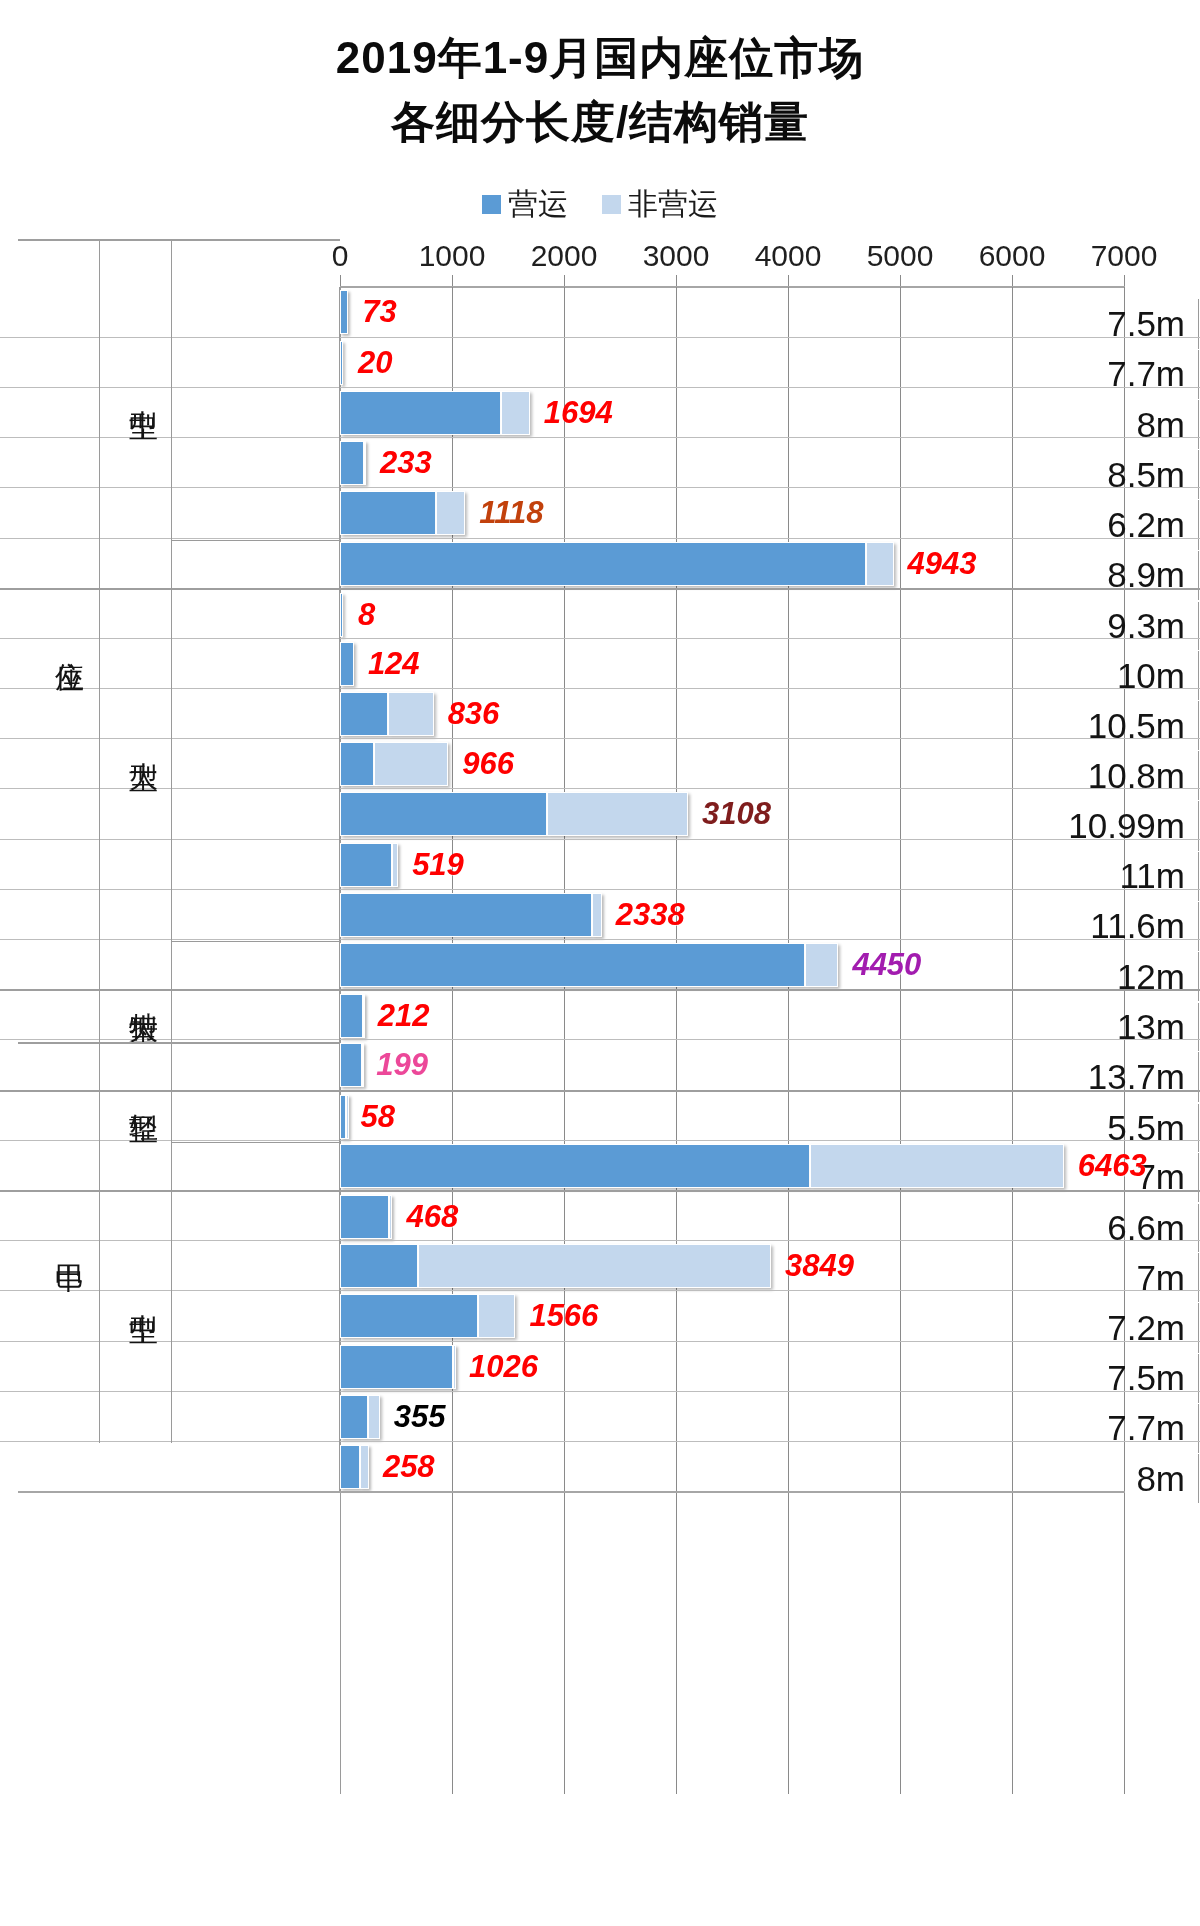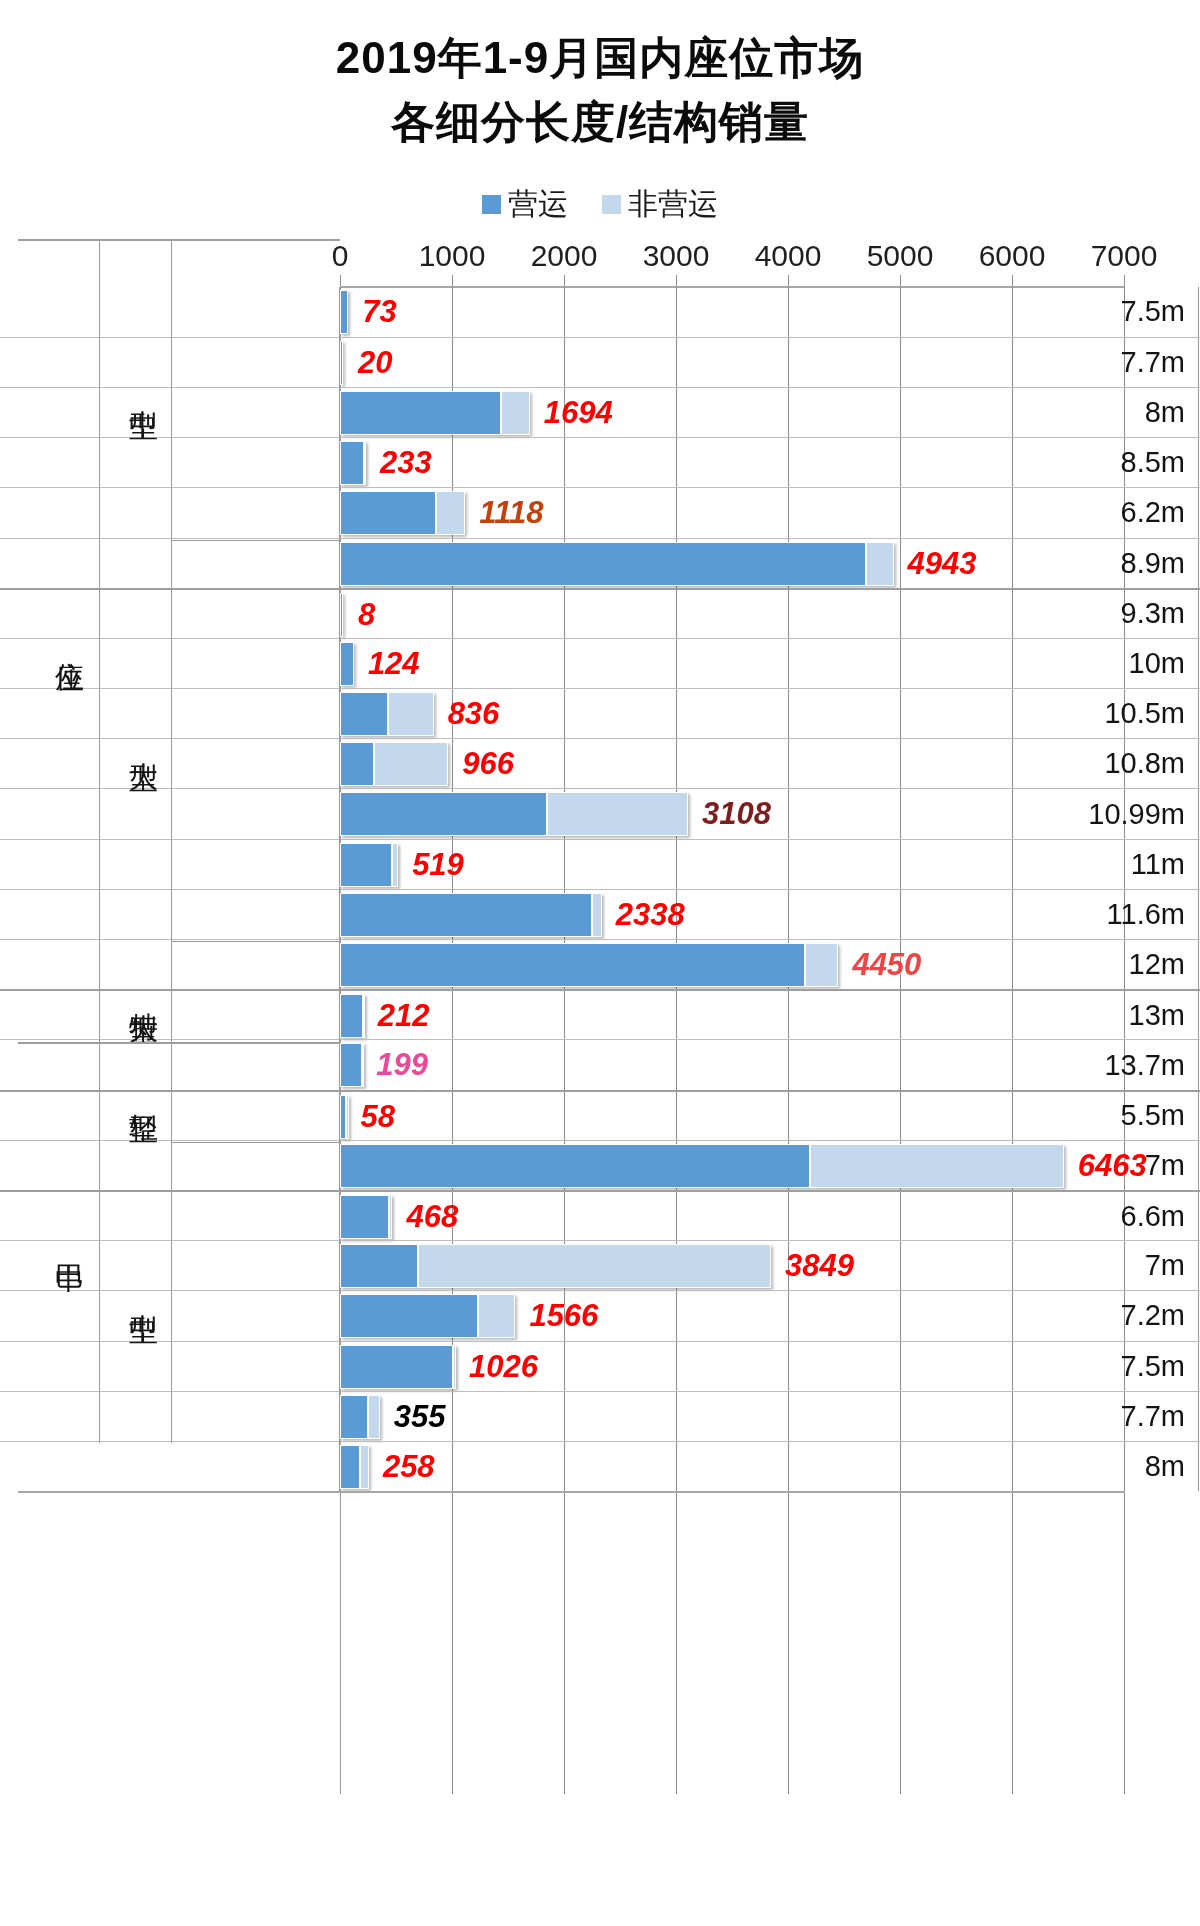--- a/index.html
+++ b/index.html
@@ -102,28 +102,28 @@
     position:relative;
     height:50.2px;
     border-top:1px solid #bdbdbd;
   }
   .row.group-start { border-top:2px solid #9e9e9e; }
   .row:first-child { border-top:none; }
 
   .row-label {
     position:absolute;
     right:1px;
-    top:0;
+    top:12px;
     width:160px;
     height:100%;
     display:flex;
     align-items:center;
     justify-content:flex-end;
     padding-right:14px;
-    font-size:29px;
+    font-size:35px;
     color:#141414;
     white-space:nowrap;
   }
   
   .row-label::after {
     content:"";
     position:absolute;
     right:0; top:0; bottom:0;
     width:1px;
     background:#9a9a9a;
@@ -351,21 +351,21 @@
           <div class="seg s1" style="width: 252px; background: rgb(91, 155, 213);"></div>
           <div class="seg s2" style="left: 252px; width: 9.856px; background: rgb(195, 215, 237);"></div>
           <div class="value-label" style="color: rgb(255, 0, 0); left: 275.856px;">2338</div>
         </div>
       </div>
       <div class="row">
         <div class="row-label">12m</div>
         <div class="bar-wrap">
           <div class="seg s1" style="width: 464.8px; background: rgb(91, 155, 213);"></div>
           <div class="seg s2" style="left: 464.8px; width: 33.6px; background: rgb(195, 215, 237);"></div>
-          <div class="value-label" style="color: #ef4444; left: 512.4px; font-style: italic;">4450</div>
+          <div class="value-label" style="color: #a21caf; left: 512.4px; font-style: italic;">4450</div>
         </div>
       </div>
       <div class="row group-start">
         <div class="row-label">13m</div>
         <div class="bar-wrap">
           <div class="seg s1" style="width: 22.96px; background: rgb(91, 155, 213);"></div>
           <div class="seg s2" style="left: 22.96px; width: 2.5px; background: rgb(195, 215, 237);"></div>
           <div class="value-label" style="color: rgb(255, 0, 0); left: 37.744px;">212</div>
         </div>
       </div>

